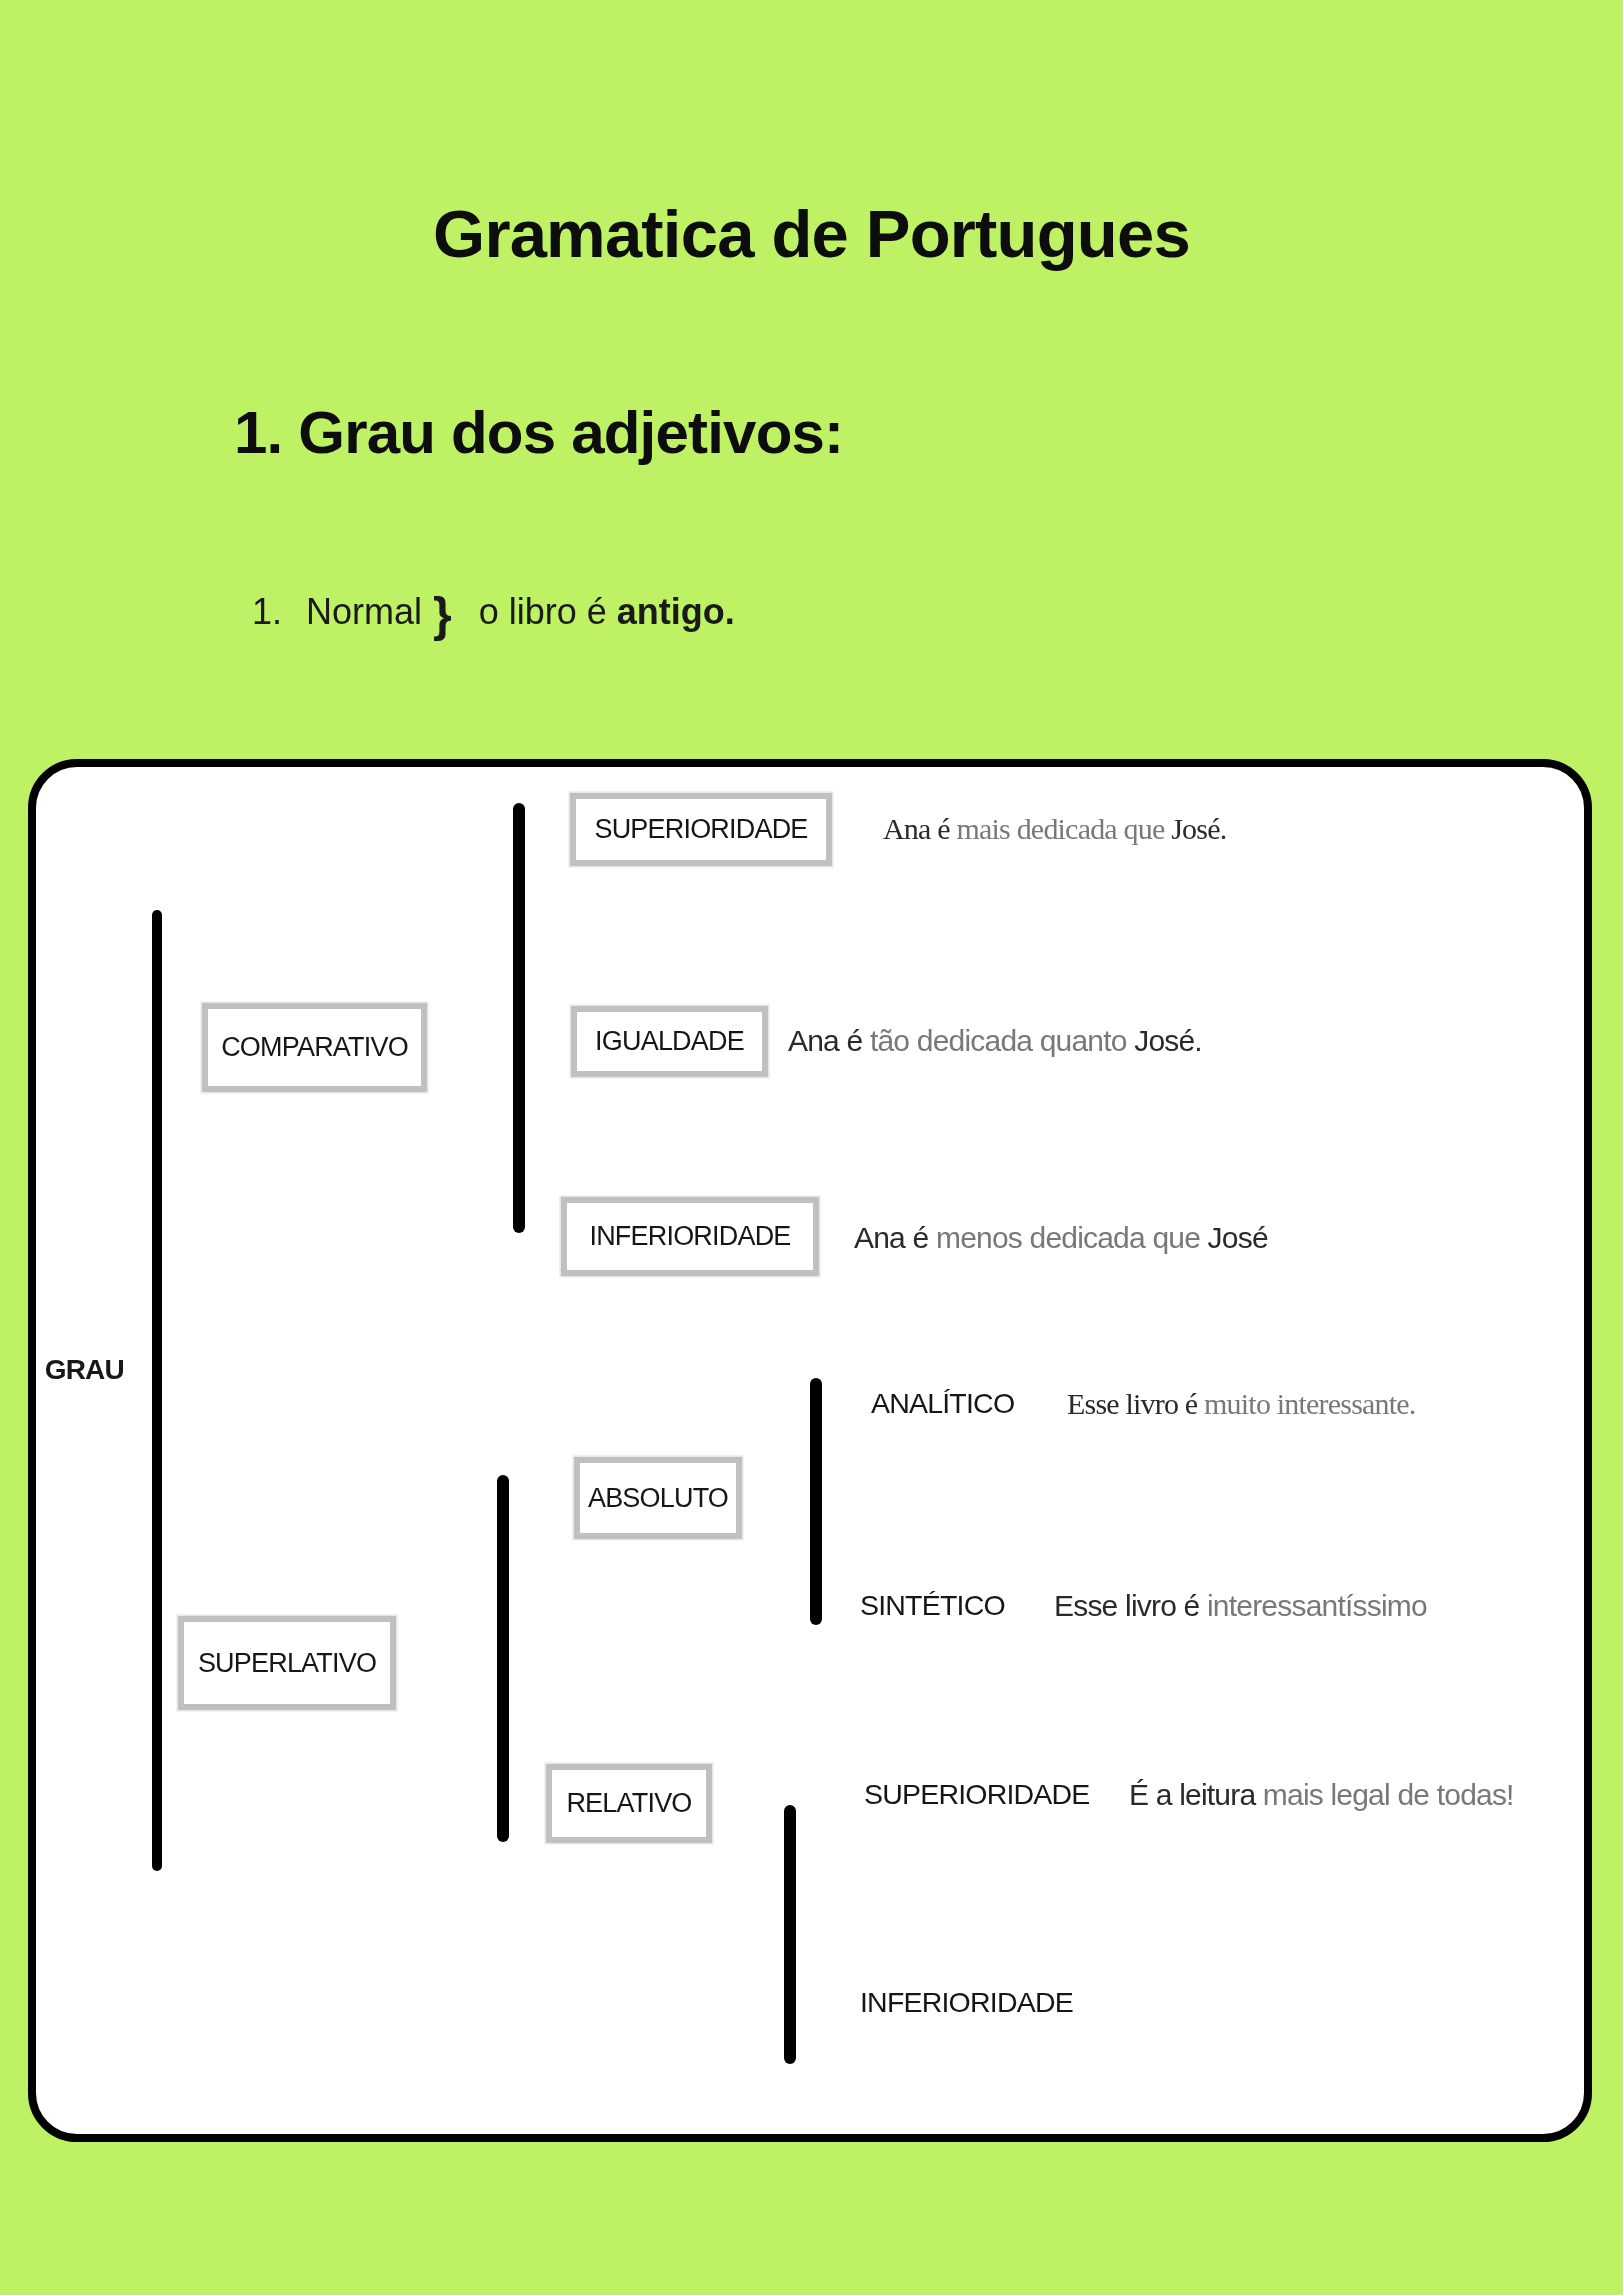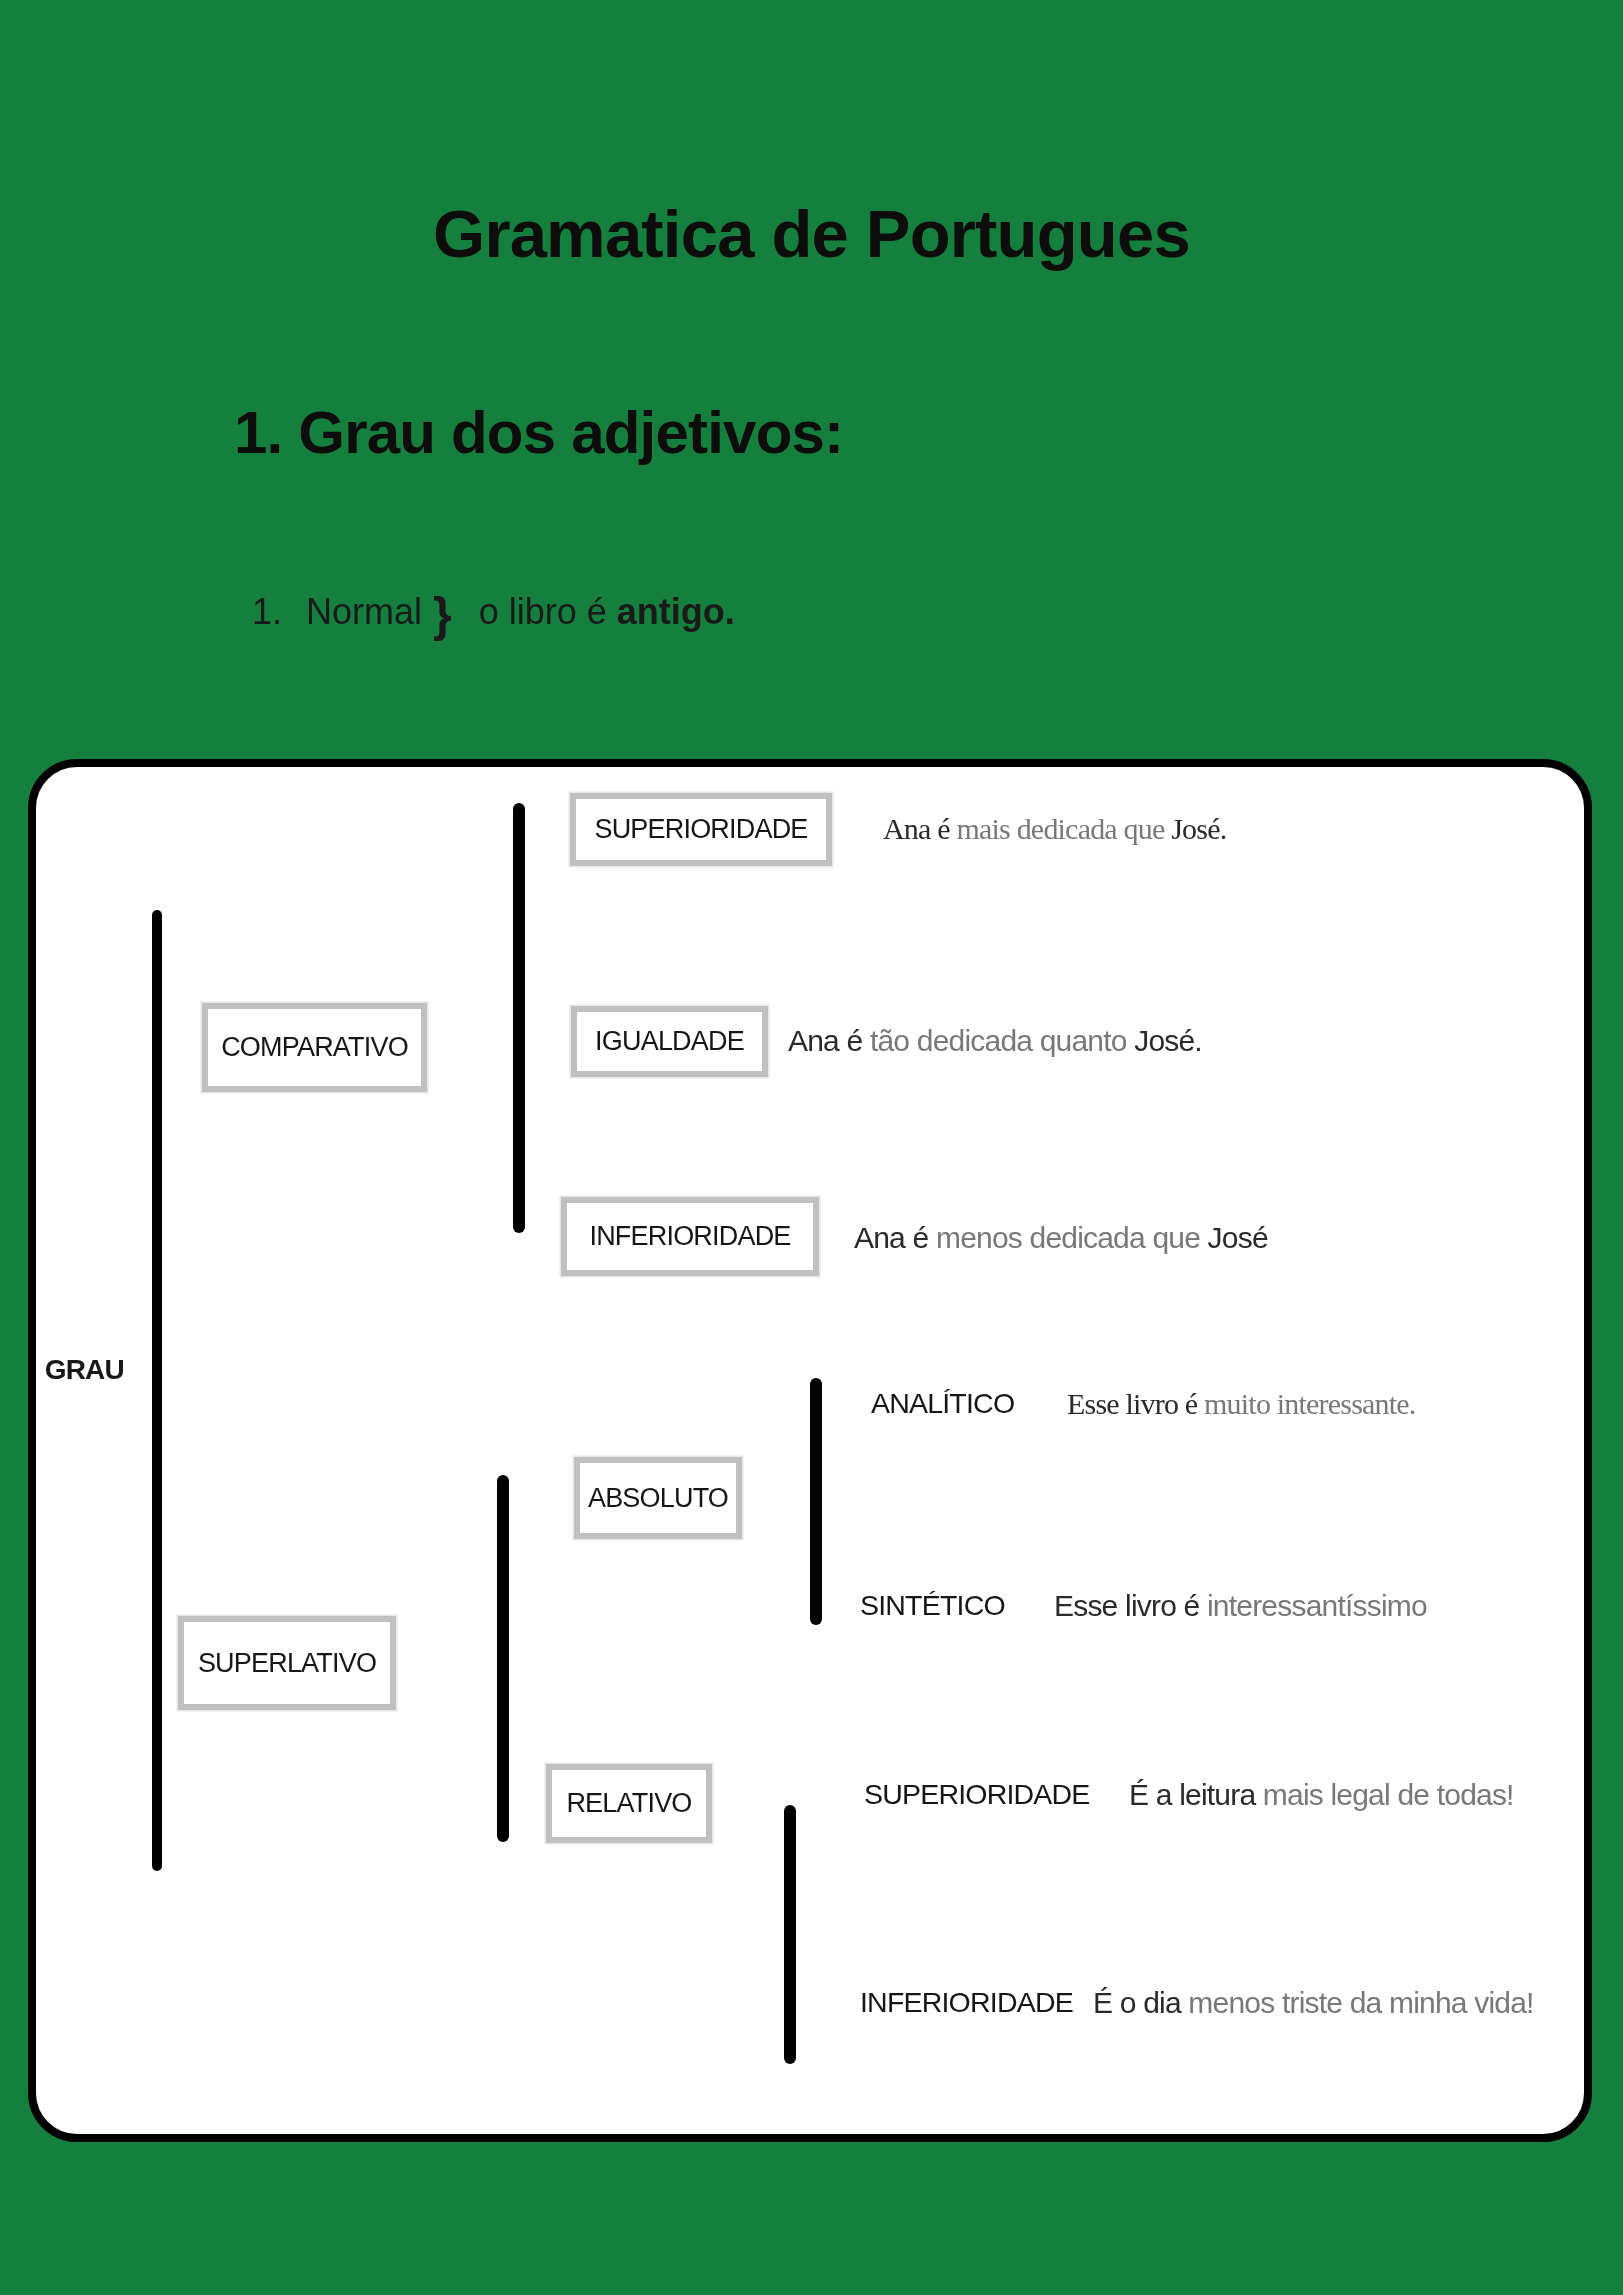--- a/index.html
+++ b/index.html
@@ -1,17 +1,17 @@
 <!DOCTYPE html>
 <html style="font-size:12.7px"><head>
 <meta charset="utf-8">
 <style>
   html,body{margin:0;padding:0;background:#ffffff;}
   .page{
-    position:relative;width:1623px;height:2295px;background:#15803d;
+    position:relative;width:1623px;height:2295px;background:#bef264;
     font-family:"Liberation Sans","DejaVu Sans",sans-serif;color:#111;
     overflow:hidden;
   }
   .title{
     position:absolute;left:0;top:200px;width:100%;
     text-align:center;font-size:67px;font-weight:bold;line-height:1;
     color:#0d0d0d;margin:0;letter-spacing:-0.8px;
   }
   .heading{
     position:absolute;left:234px;top:403px;margin:0;
@@ -118,17 +118,16 @@
 
     <span class="plain-label label-sintetico">SINTÉTICO</span>
     <div class="sent sent-5"><span>Esse livro é </span><span class="gray">interessantíssimo</span></div>
 
     <div class="dbox box-relativo">RELATIVO</div>
 
     <span class="plain-label label-superioridade-rel">SUPERIORIDADE</span>
     <div class="sent sent-6"><span>É a leitura </span><span class="gray">mais legal de todas!</span></div>
 
     <span class="plain-label label-inferioridade-rel">INFERIORIDADE</span>
-    <div class="sent sent-7"><span>É o dia </span><span class="gray">menos triste da minha vida!</span></div>
 
   </div>
 </div>
 
 
 </body></html>

